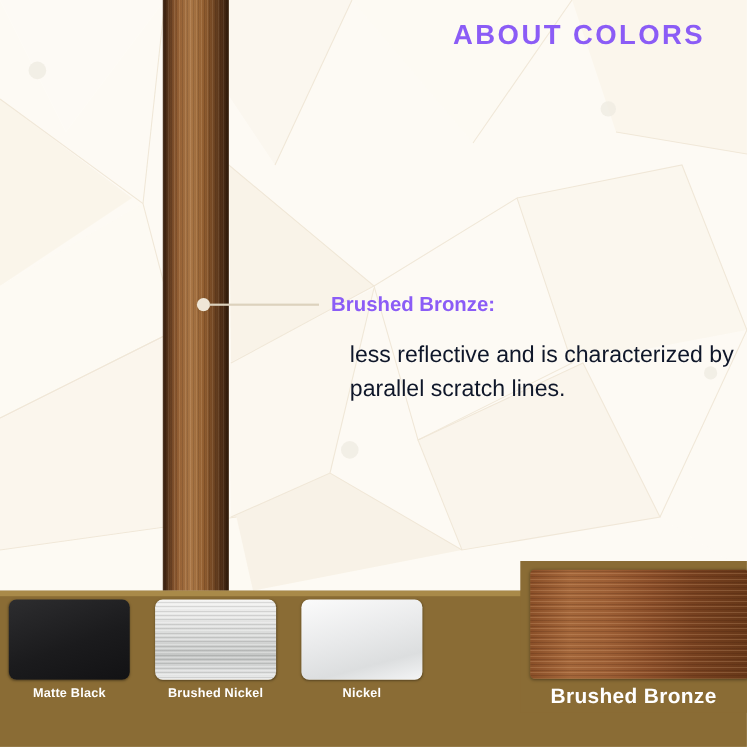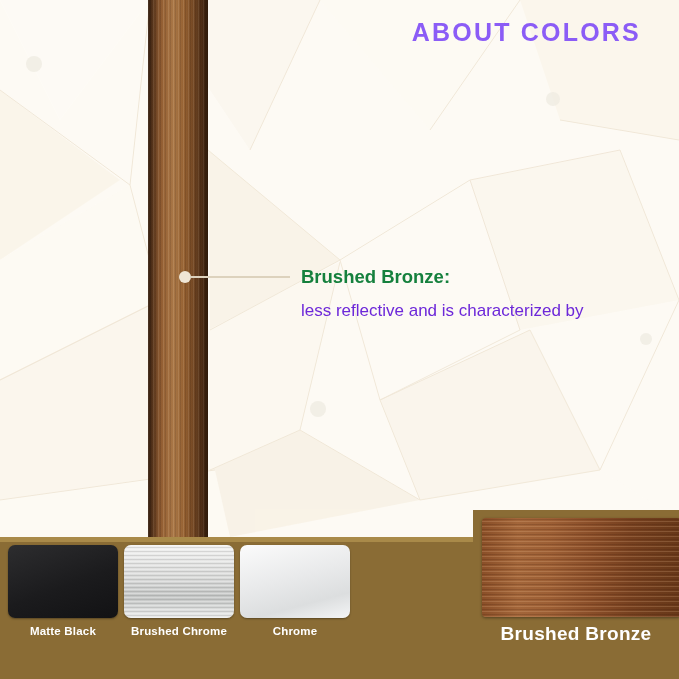--- a/index.html
+++ b/index.html
@@ -104,29 +104,29 @@
   }
   .callout-block {
     position: absolute;
     left: 301px;
     top: 263px;
     width: 352px;
   }
   .callout-heading {
     font-size: 18.5px;
     font-weight: bold;
-    color: #15803d;
+    color: #8b5cf6;
     line-height: 27px;
     margin: 0 0 5px 0;
   }
   .callout-body {
-    font-size: 17px;
-    color: #6d28d9;
+    font-size: 21px;
+    color: #0f172a;
     line-height: 31px;
-    margin: 0;
+    margin: 17px;
   }
   .callout-body span { display: block; white-space: nowrap; }
 
   
   .swatch-strip {
     position: absolute;
     left: 0;
     top: 537px;
     width: 679px;
     height: 142px;
@@ -136,21 +136,21 @@
     position: absolute;
     left: 0; top: 0;
     width: 679px; height: 5px;
     background: #a98a49;
   }
   .swatch-row {
     position: absolute;
     left: 8px;
     top: 8px;
     display: flex;
-    gap: 6px;
+    gap: 23px;
   }
   .swatch-cell { width: 110px; }
   .swatch-chip {
     width: 110px;
     height: 73px;
     border-radius: 7px;
     position: relative;
     overflow: hidden;
     box-shadow: 0 1px 2px rgba(0,0,0,0.35);
   }
@@ -282,44 +282,45 @@
 
   <div class="callout-dot"></div>
   <div class="callout-line"></div>
 
   <div class="page-title">ABOUT COLORS</div>
 
   <div class="callout-block">
     <p class="callout-heading">Brushed Bronze:</p>
     <p class="callout-body">
       <span>less reflective and is characterized by</span>
+      <span>parallel scratch lines.</span>
     </p>
   </div>
 
   <div class="swatch-strip">
     <div class="strip-topline"></div>
 
     <div class="swatch-row">
 
       <div class="swatch-cell">
         <div class="swatch-chip chip-matte-black"></div>
         <div class="swatch-label">Matte Black</div>
       </div>
 
 
       <div class="swatch-cell">
         <div class="swatch-chip chip-brushed-nickel">
           <div class="brush-h"></div>
         </div>
-        <div class="swatch-label">Brushed Chrome</div>
+        <div class="swatch-label">Brushed Nickel</div>
       </div>
 
       <div class="swatch-cell">
         <div class="swatch-chip chip-chrome"></div>
-        <div class="swatch-label">Chrome</div>
+        <div class="swatch-label">Nickel</div>
       </div>
 
     </div>
   </div>
 
   <div class="featured-panel">
     <div class="featured-chip">
       <div class="featured-grain"></div>
     </div>
     <div class="featured-label">Brushed Bronze</div>

